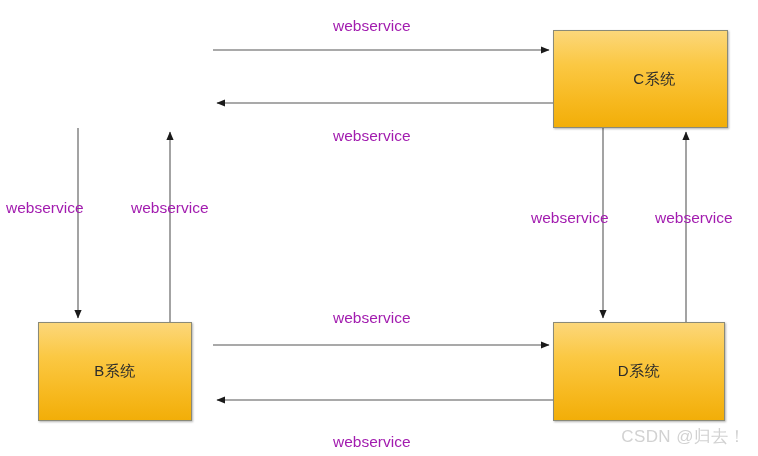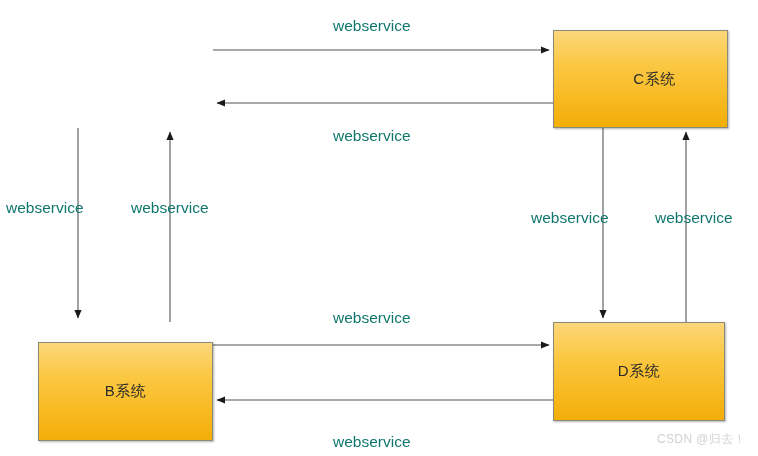--- a/index.html
+++ b/index.html
@@ -19,39 +19,39 @@
     background:linear-gradient(to bottom,#fcd77a 0%,#fbc843 35%,#f7b920 72%,#f2ae08 100%);
     box-shadow:1px 1px 2px rgba(0,0,0,.30);
     display:flex;align-items:center;justify-content:center;
     color:#2b2b2b;
     font-size:15px;
     letter-spacing:.5px;
     z-index:3;
   }
   #node-a{left:38px;top:30px;width:175px;height:98px;}
   #node-c{left:553px;top:30px;width:175px;height:98px;padding-left:28px;}
-  #node-b{left:38px;top:322px;width:175px;height:99px;margin-top:20px;}
+  #node-b{left:38px;top:322px;width:154px;height:99px;}
   #node-d{left:553px;top:322px;width:172px;height:99px;}
 
   .edge-label{
     position:absolute;
-    color:#0f766e;
+    color:#a21caf;
     font-size:15.5px;
     white-space:nowrap;
     z-index:4;
     line-height:1;
   }
 
   svg.wires{position:absolute;left:0;top:0;width:758px;height:456px;z-index:2;}
 
   #watermark{
     position:absolute;
     right:12px;bottom:8px;
     color:#d2d2d2;
-    font-size:12px;
+    font-size:17px;
     letter-spacing:.4px;
     white-space:nowrap;
     z-index:5;
     text-align:right;
   }
 </style>
 </head>
 <body>
 
 <div id="stage">

